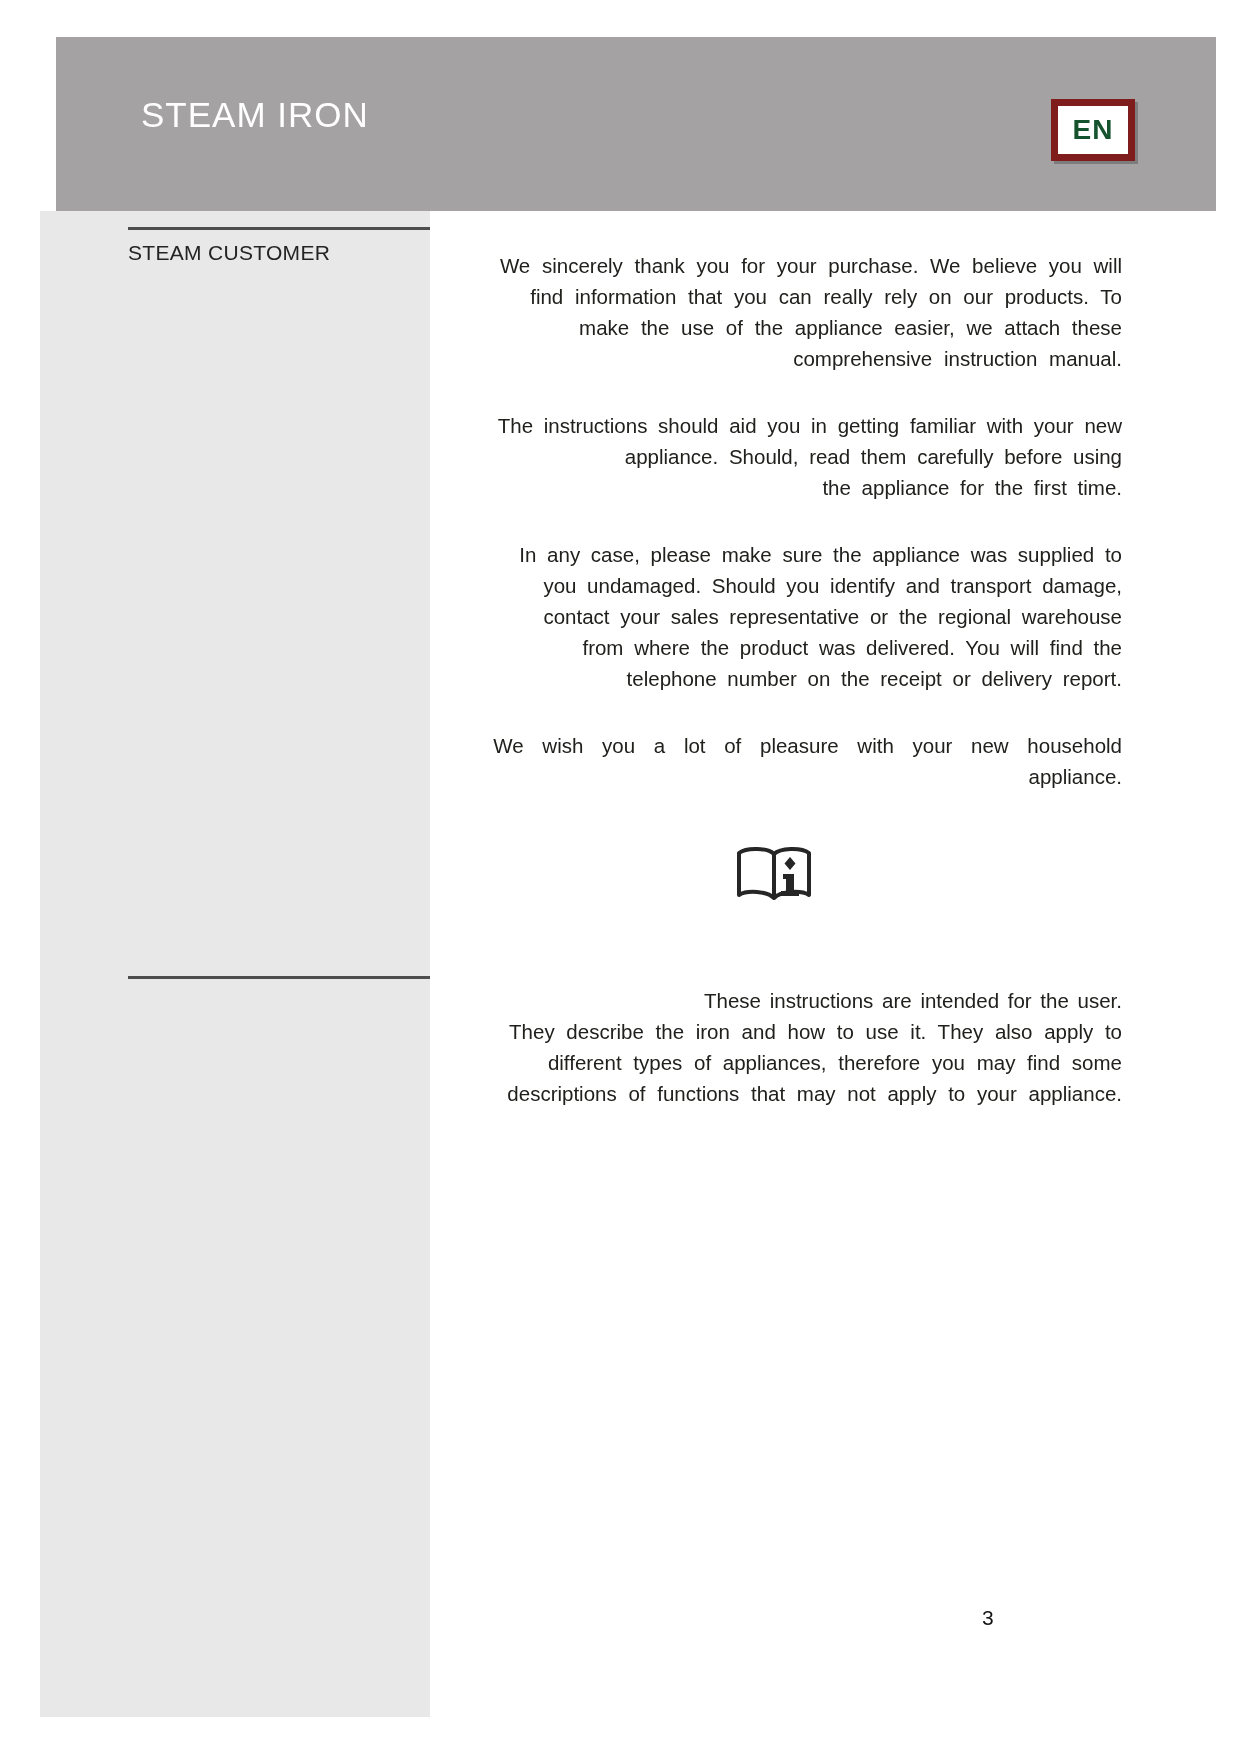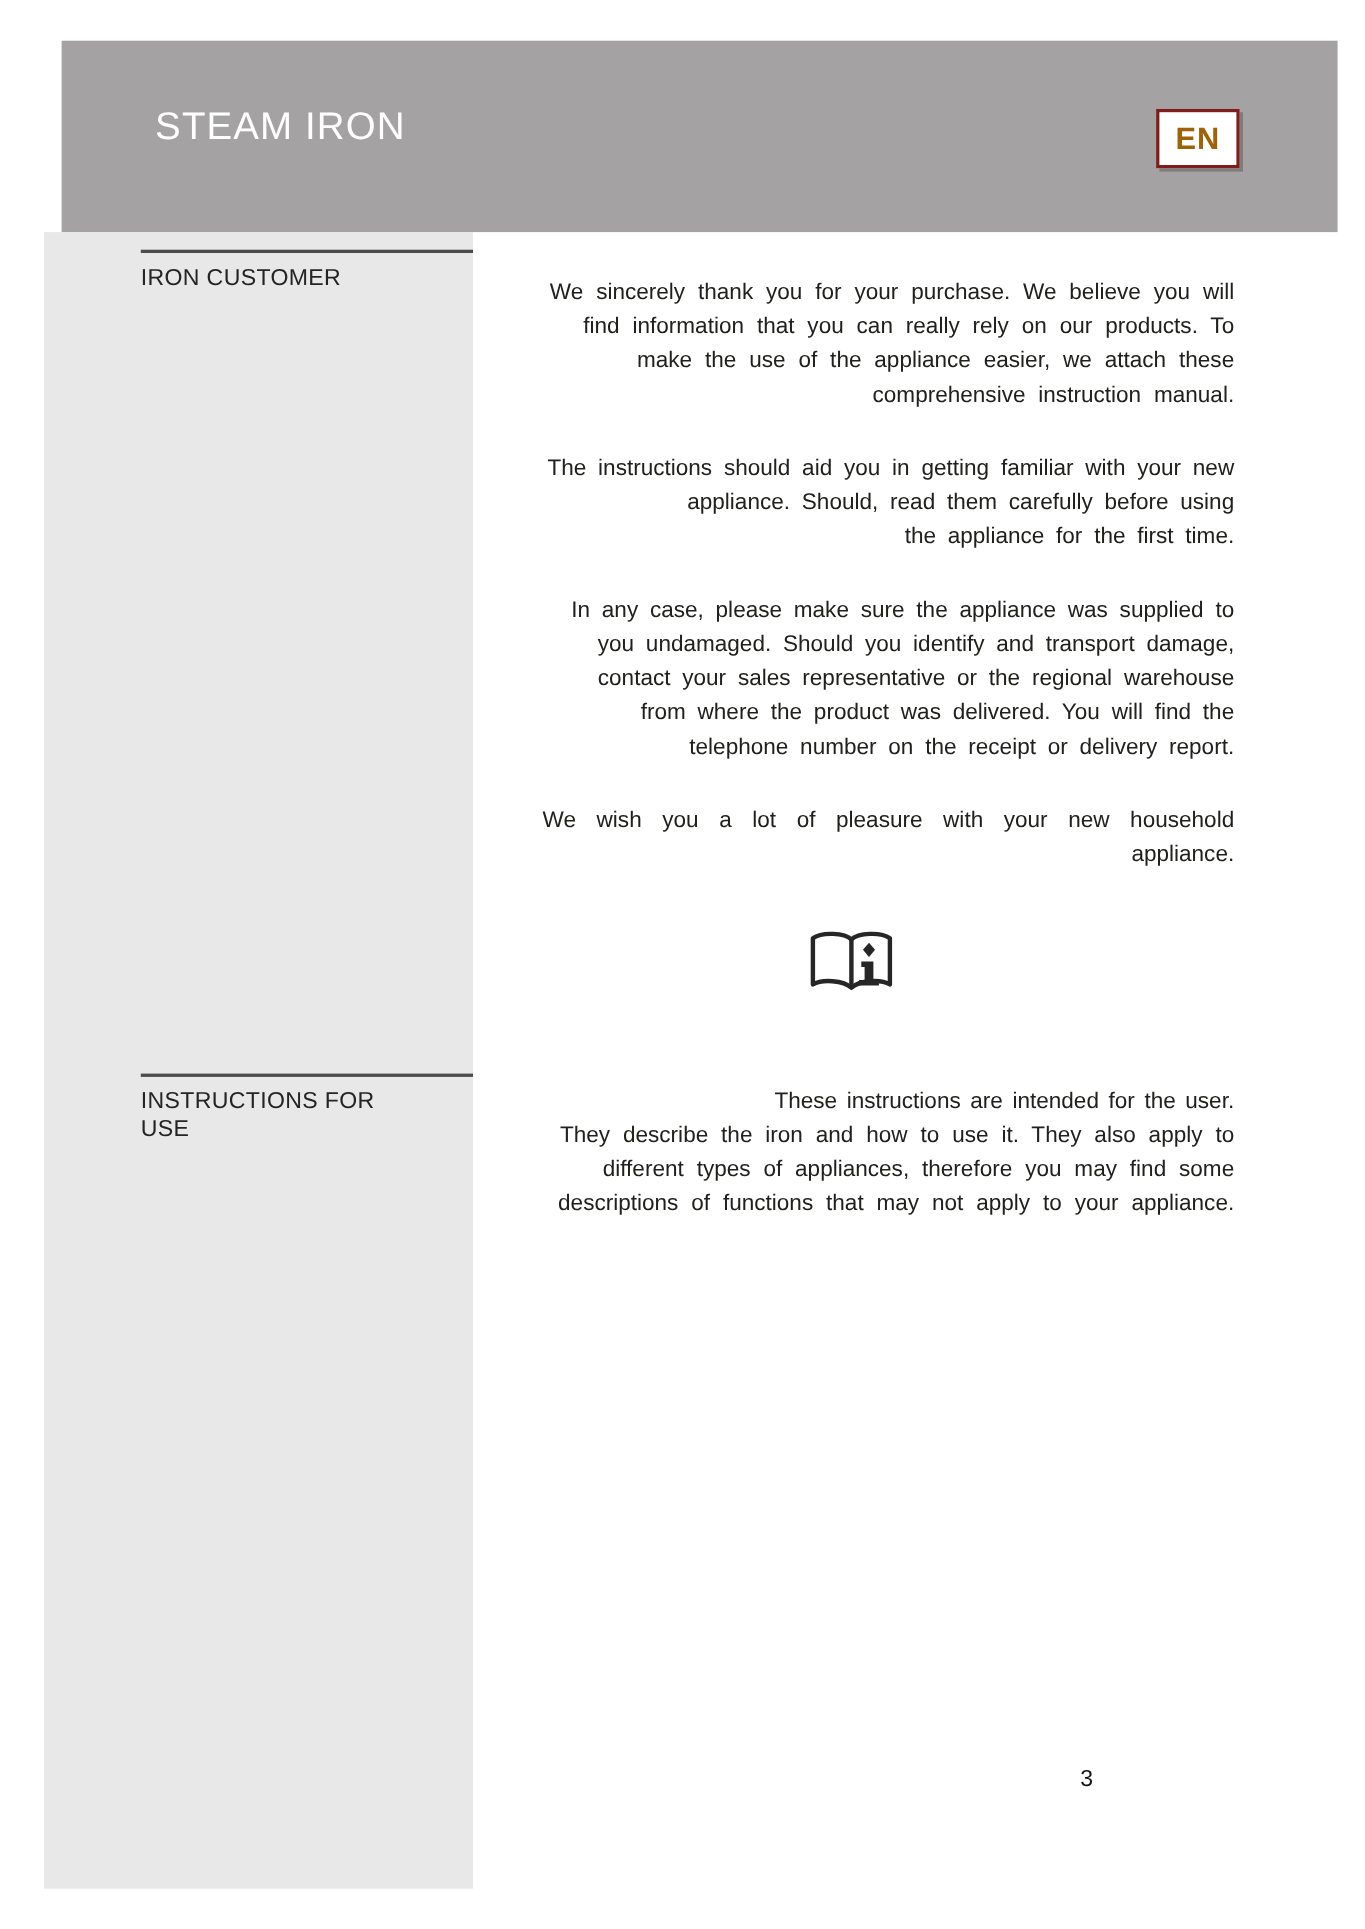--- a/index.html
+++ b/index.html
@@ -21,25 +21,25 @@
     position:absolute; left:85px; top:58px;
     font-size:35px; font-weight:400;
     letter-spacing:1px;
     color:#ffffff;
     white-space:nowrap;
   }
   .lang-badge {
     position:absolute; left:995px; top:62px;
     width:70px; height:48px;
     background:#ffffff;
-    border:3px solid #7f1d1d;
+    border:7px solid #7f1d1d;
     box-shadow:3px 3px 0 rgba(80,80,80,0.45);
     display:flex; align-items:center; justify-content:center;
     font-size:28px; font-weight:700; letter-spacing:1px;
-    color:#a16207;
+    color:#14532d;
   }
 
   
   .sidebar {
     position:absolute; left:40px; top:211px;
     width:390px; height:1506px;
     background:#e8e8e8;
   }
   .rule {
     position:absolute; left:128px;
@@ -95,21 +95,21 @@
 <div class="page">
 
   <div class="header">
     <div class="page-title">STEAM IRON</div>
     <div class="lang-badge">EN</div>
   </div>
 
   <div class="sidebar"></div>
 
   <div class="rule rule-1"></div>
-  <div class="side-heading side-heading-1">IRON CUSTOMER</div>
+  <div class="side-heading side-heading-1">STEAM CUSTOMER</div>
 
   <div class="content content-1">
     <p class="para ws-a">We sincerely thank you for your purchase. We believe you will
 find information that you can really rely on our products. To
 make the use of the appliance easier, we attach these
 comprehensive instruction manual.</p>
     <p class="para ws-b">The instructions should aid you in getting familiar with your new
 appliance. Should, read them carefully before using
 the appliance for the first time.</p>
     <p class="para ws-c">In any case, please make sure the appliance was supplied to
@@ -124,22 +124,20 @@
   <div class="manual-icon">
     <svg width="84" height="64" viewBox="0 0 84 64" aria-hidden="true">
       <path d="M42 9 C36 3, 15 2, 7 8 L7 50 C15 45, 35 46, 42 53 C49 46, 69 45, 77 50 L77 8 C69 2, 48 3, 42 9 Z" fill="#ffffff" stroke="#262626" stroke-width="4" stroke-linejoin="round"></path>
       <line x1="42" y1="9" x2="42" y2="53" stroke="#262626" stroke-width="4"></line>
       <polygon points="58,12 63.5,18.5 58,25 52.5,18.5" fill="#262626"></polygon>
       <path d="M51 29 L62 29 L62 46 L67 46 L67 51 L49 51 L49 46 L54 46 L54 34 L51 34 Z" fill="#262626"></path>
     </svg>
   </div>
 
   <div class="rule rule-2"></div>
-  <div class="side-heading side-heading-2">INSTRUCTIONS FOR
-USE</div>
 
   <div class="content content-2">
     <p class="para ws-e"><span class="intro-line">These instructions are intended for the user.</span><span>They describe the iron and how to use it. They also apply to
 different types of appliances, therefore you may find some
 descriptions of functions that may not apply to your appliance.</span></p>
   </div>
 
   <div class="page-number">3</div>
 
 </div>

